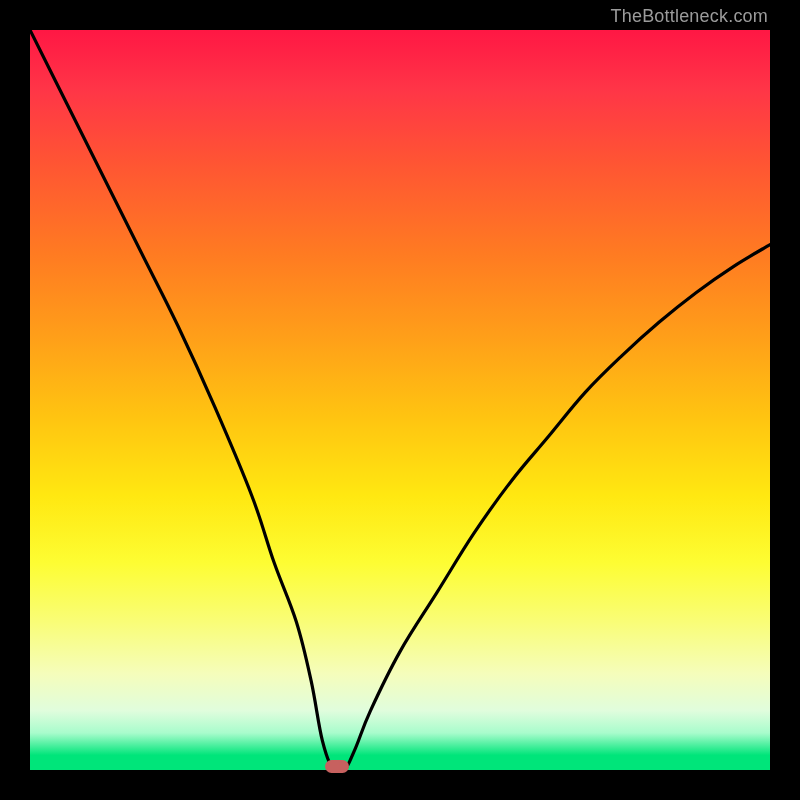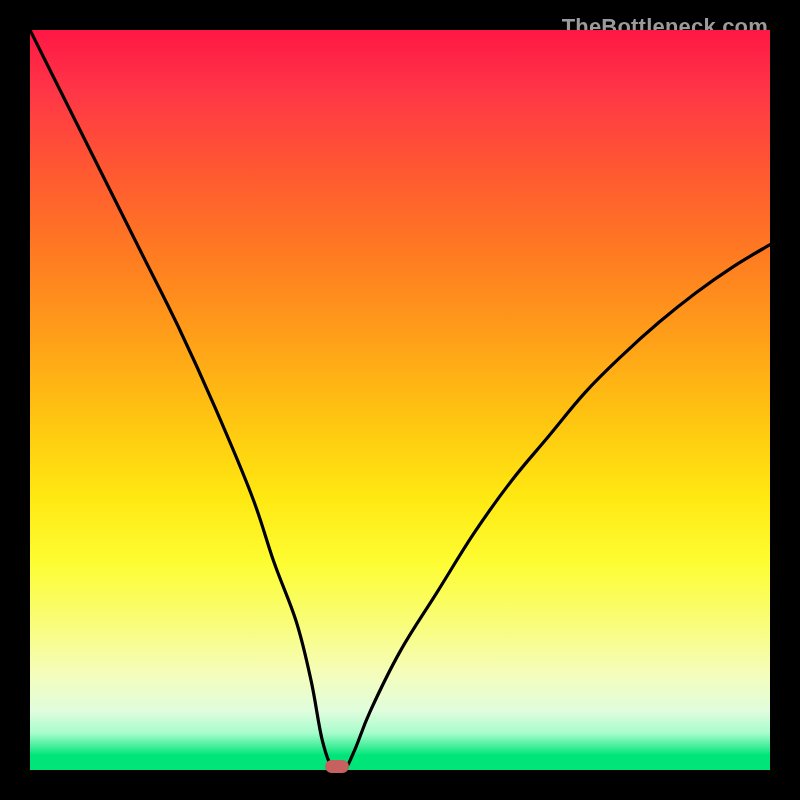--- a/index.html
+++ b/index.html
@@ -38,25 +38,25 @@
       #f9fd77 80%,
       #f5fdbb 87%,
       #e0fddd 92%,
       #a8fccc 95%,
       #00e57a 98%,
       #00e57a 100%
     );
   }
   .watermark {
     position: absolute;
-    top: 14px;
+    top: 6px;
     right: 32px;
     color: #9b9b9b;
-    font-size: 22px;
-    font-weight: 700;
+    font-size: 18px;
+    font-weight: 400;
     letter-spacing: 0.2px;
   }
   svg.curve {
     position: absolute;
     top: 0;
     left: 0;
     width: 740px;
     height: 740px;
   }
   .marker {

